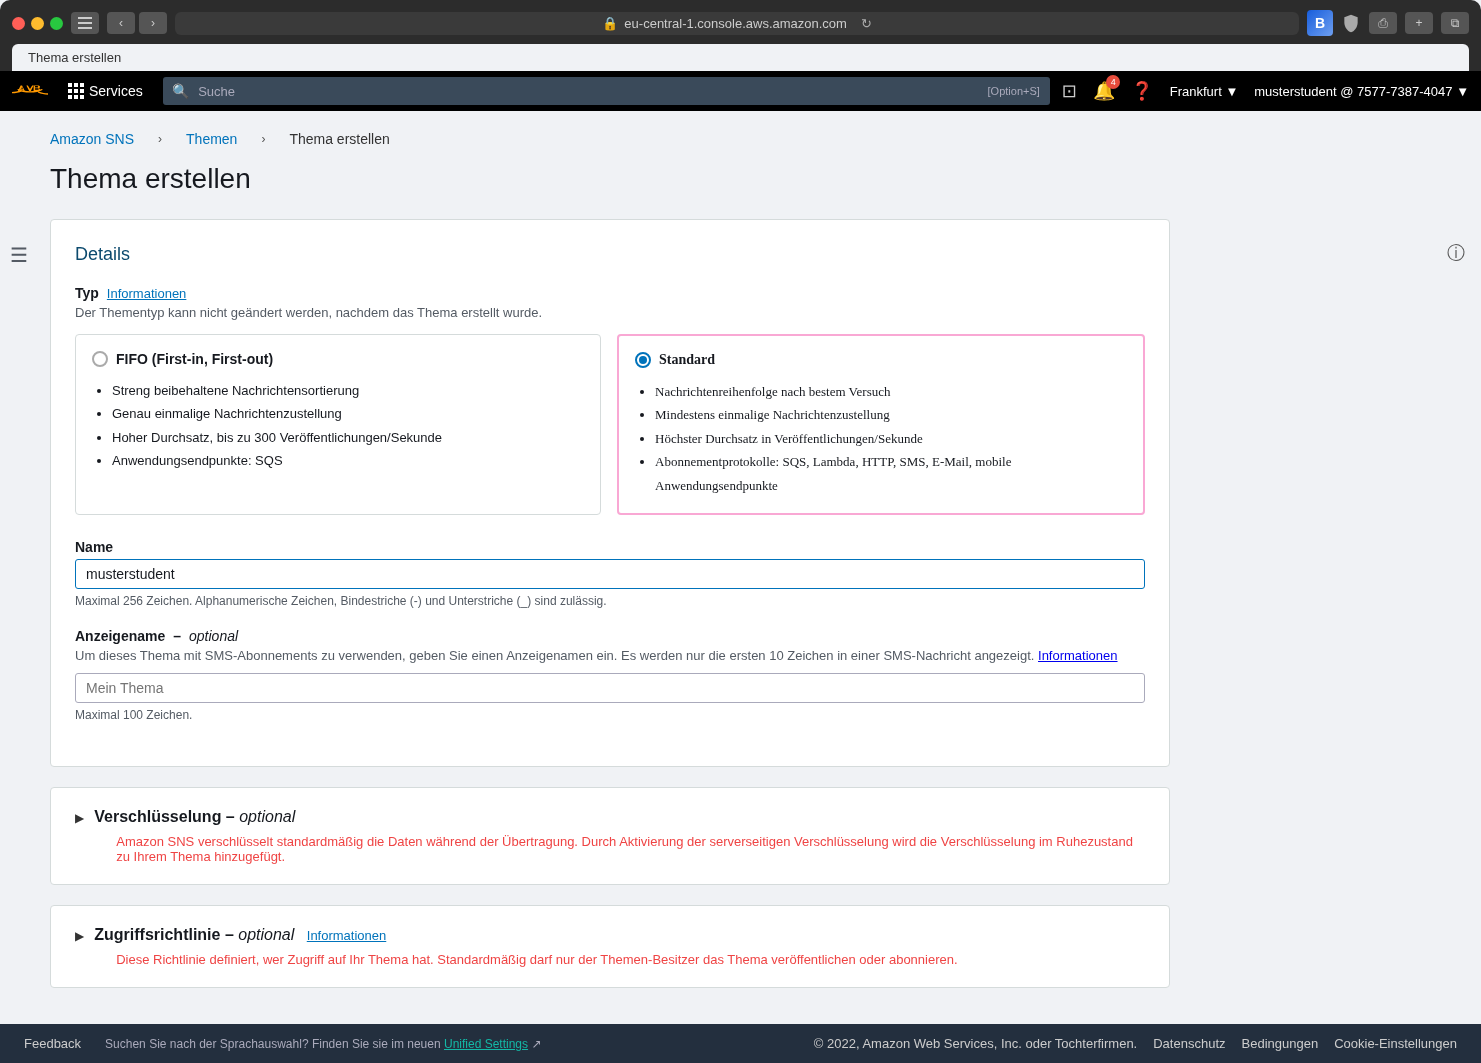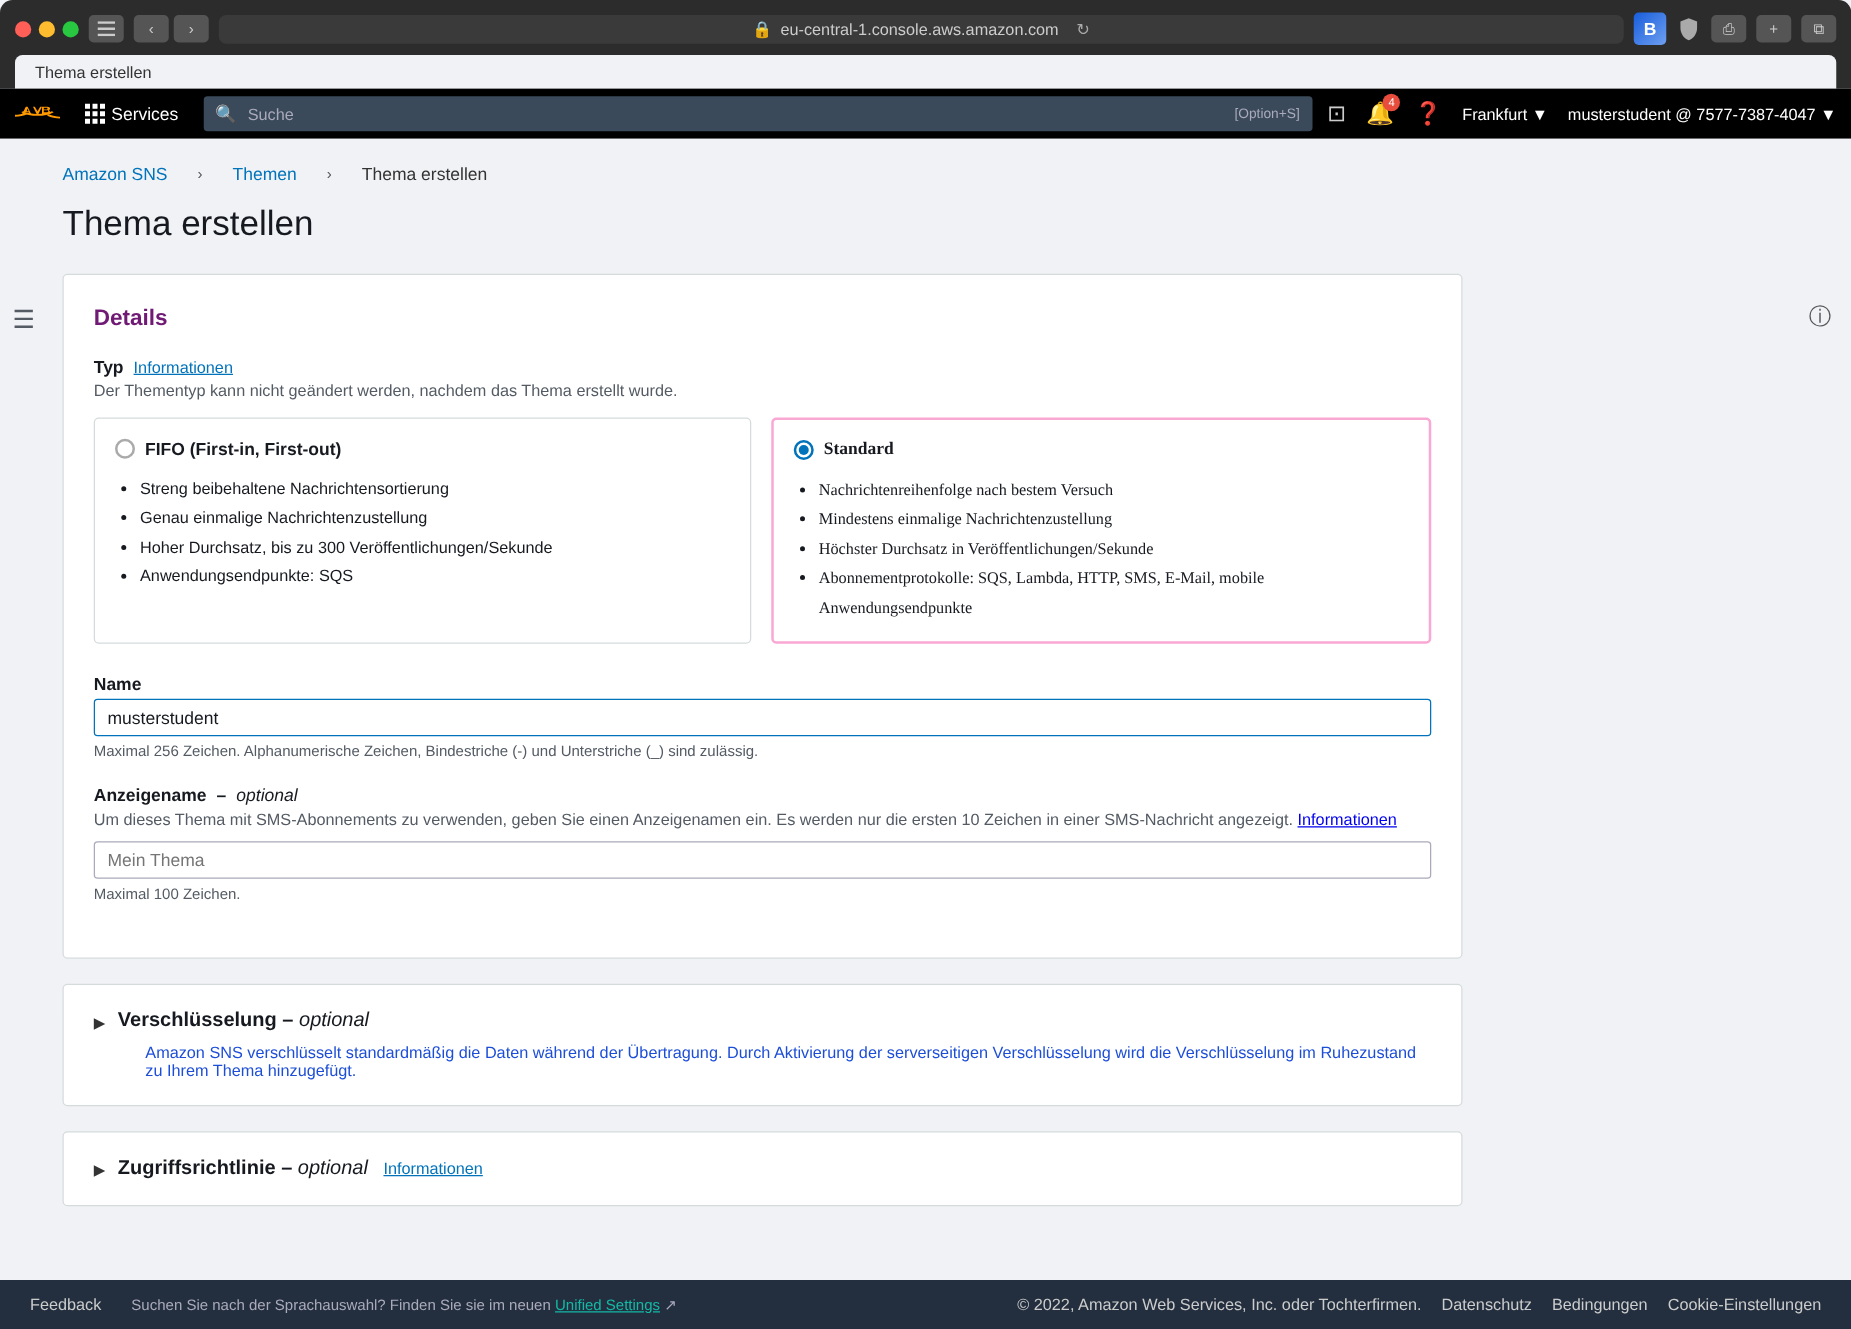--- a/index.html
+++ b/index.html
@@ -40,21 +40,21 @@
     .breadcrumb { display: flex; align-items: center; gap: 24px; margin-bottom: 16px; font-size: 14px; }
     .breadcrumb a { color: #0073bb; text-decoration: none; }
     .breadcrumb-sep { color: #555; font-size: 12px; }
     .breadcrumb-current { color: #333; }
 
     
     .page-title { font-size: 28px; font-weight: 400; color: #16191f; margin-bottom: 24px; }
 
     
     .card { background: #fff; border: 1px solid #d5dbdb; border-radius: 4px; padding: 24px; margin-bottom: 20px; }
-    .card-title { font-size: 18px; font-weight: 700; margin-bottom: 20px; color: #701a75; }
+    .card-title { font-size: 18px; font-weight: 400; margin-bottom: 20px; color: #0c4a6e; }
 
     
     .form-label { font-size: 14px; font-weight: 600; color: #16191f; margin-bottom: 4px; display: flex; align-items: center; gap: 8px; }
     .form-label .info-link { color: #0073bb; font-weight: 400; font-size: 13px; cursor: pointer; }
     .form-desc { font-size: 13px; color: #545b64; margin-bottom: 14px; }
 
     
     .radio-options { display: flex; gap: 16px; margin-bottom: 24px; }
     .radio-card { border: 1px solid #d5dbdb; border-radius: 4px; padding: 16px; flex: 1; cursor: pointer; }
     .radio-card.selected { border: 2px solid #f9a8d4; border-radius: 4px; font-family: Liberation Serif, serif; }
@@ -69,21 +69,21 @@
     .form-input { width: 100%; border: 1px solid #0073bb; border-radius: 3px; padding: 6px 10px; font-size: 14px; outline: none; color: #16191f; }
     .form-hint { font-size: 12px; color: #545b64; margin-top: 5px; }
 
     
     .collapsible-card { background: #fff; border: 1px solid #d5dbdb; border-radius: 4px; padding: 20px 24px; margin-bottom: 20px; }
     .collapsible-header { display: flex; align-items: flex-start; gap: 10px; cursor: pointer; }
     .collapsible-arrow { color: #333; font-size: 12px; margin-top: 3px; }
     .collapsible-title { font-size: 16px; font-weight: 600; color: #16191f; }
     .collapsible-title em { font-style: italic; font-weight: 400; }
     .collapsible-title .info-link { color: #0073bb; font-weight: 400; font-style: normal; font-size: 13px; margin-left: 8px; }
-    .collapsible-desc { font-size: 13px; color: #1d4ed8; margin-top: 8px; margin-left: 22px; }
+    .collapsible-desc { font-size: 13px; color: #ef4444; margin-top: 8px; margin-left: 22px; }
 
     
     .top-right-info { position: absolute; right: 16px; top: 130px; color: #555; font-size: 18px; cursor: pointer; }
 
     
     .footer { background: #232f3e; color: #ccc; padding: 12px 24px; display: flex; align-items: center; gap: 16px; font-size: 13px; position: fixed; bottom: 0; left: 0; right: 0; }
     .footer-feedback { color: #ccc; cursor: pointer; margin-right: 8px; }
     .footer-text { flex: 1; color: #aab; font-size: 12px; }
     .footer-text a { color: #14b8a6; text-decoration: underline; cursor: pointer; }
     .footer-links { display: flex; gap: 16px; }
@@ -283,20 +283,21 @@
 
     <div class="collapsible-card">
       <div class="collapsible-header">
         <span class="collapsible-arrow">▶</span>
         <div>
           <span class="collapsible-title">
             <span>Zugriffsrichtlinie</span>
             – <em>optional</em>
             <a href="#" class="info-link">Informationen</a>
           </span>
+          <div class="collapsible-desc">Diese Richtlinie definiert, wer Zugriff auf Ihr Thema hat. Standardmäßig darf nur der Themen-Besitzer das Thema veröffentlichen oder abonnieren.</div>
         </div>
       </div>
     </div>
 
   </div>
 </div>
 
 <div class="footer">
   <span class="footer-feedback">Feedback</span>
   <span class="footer-text">

